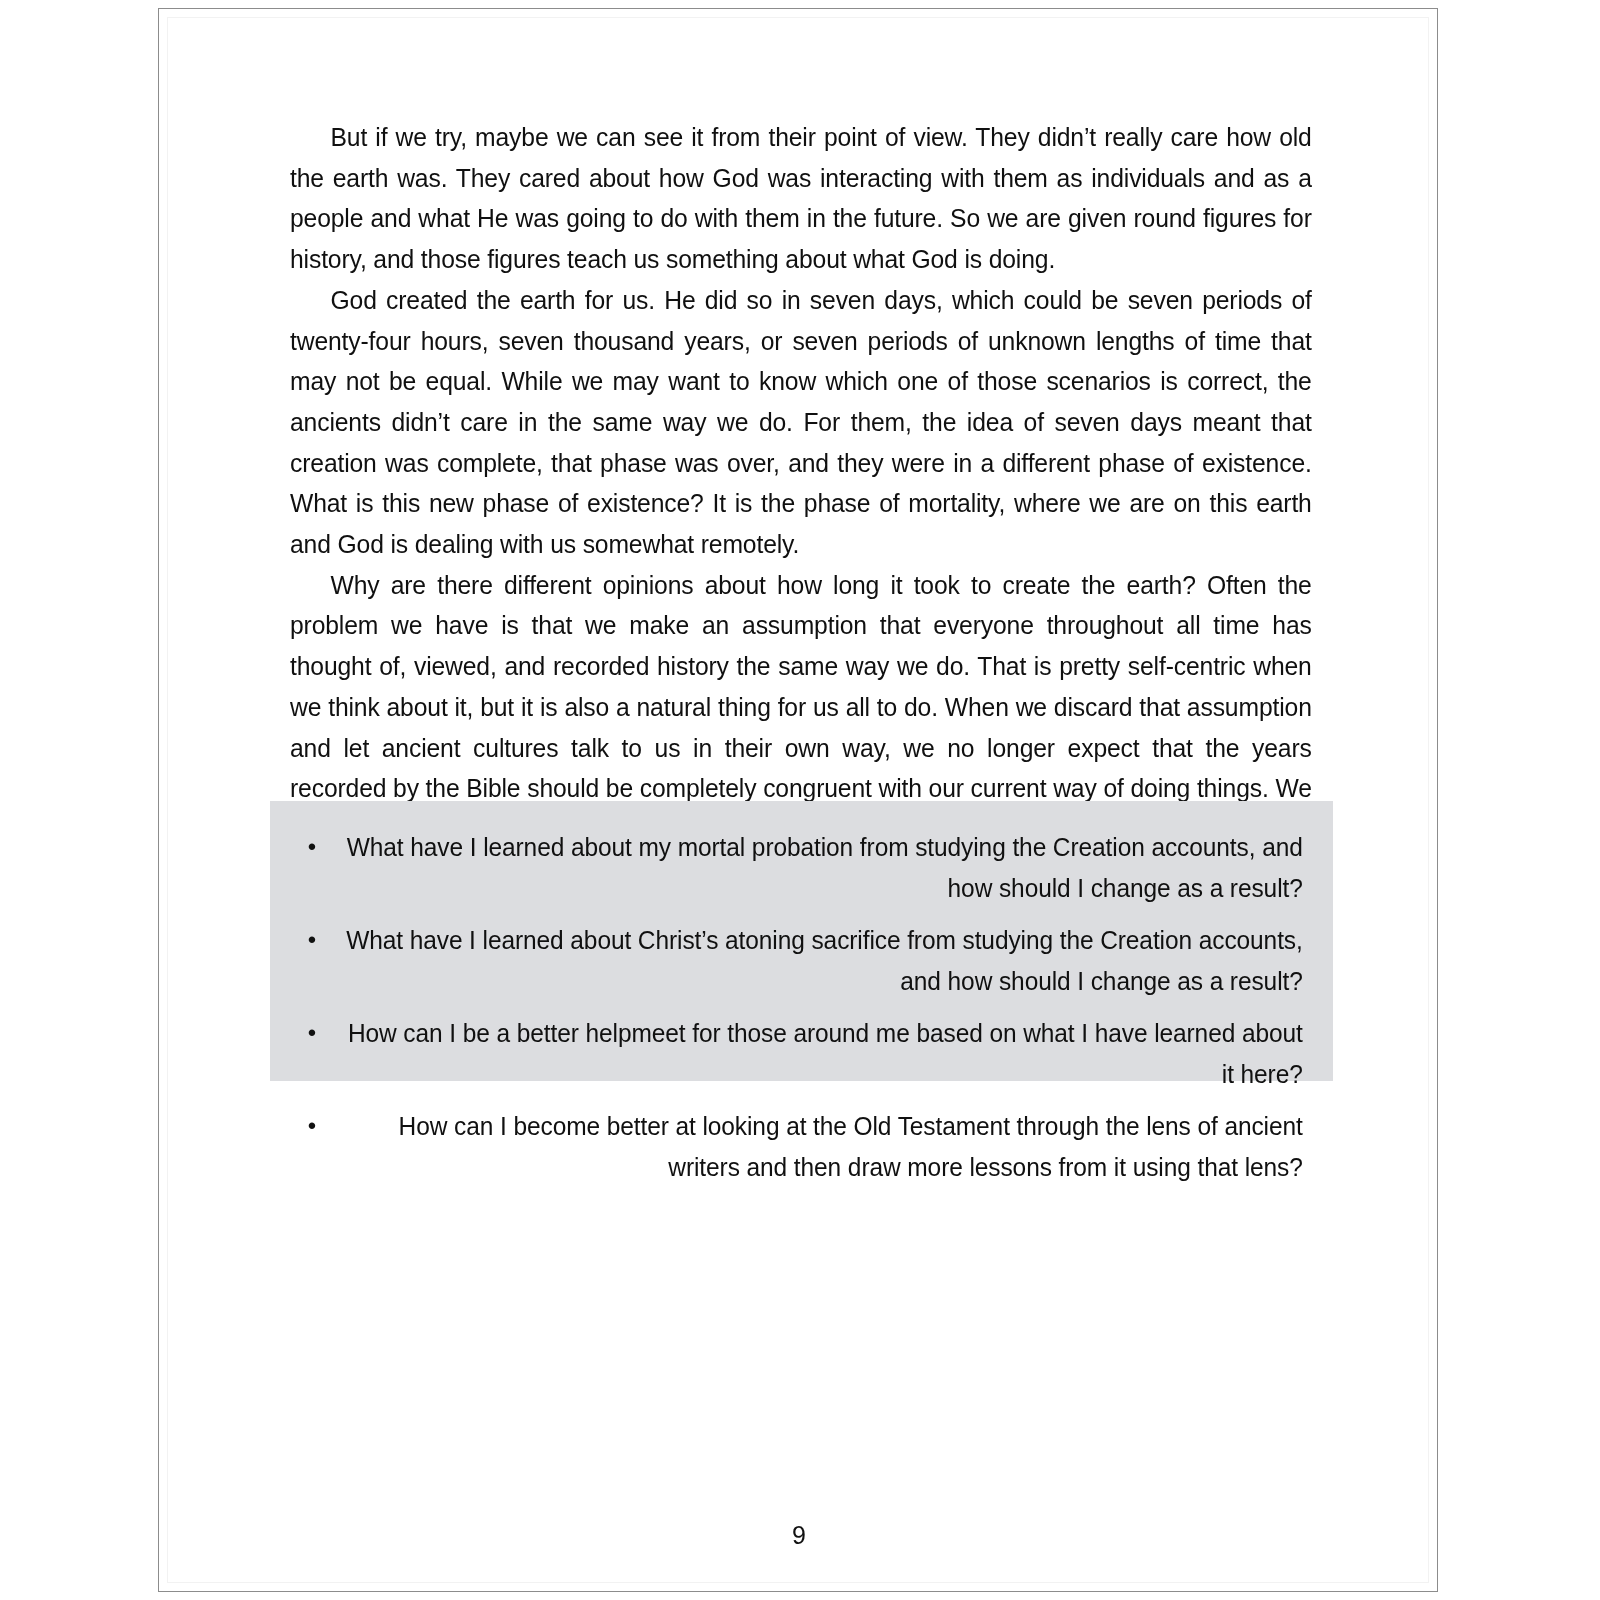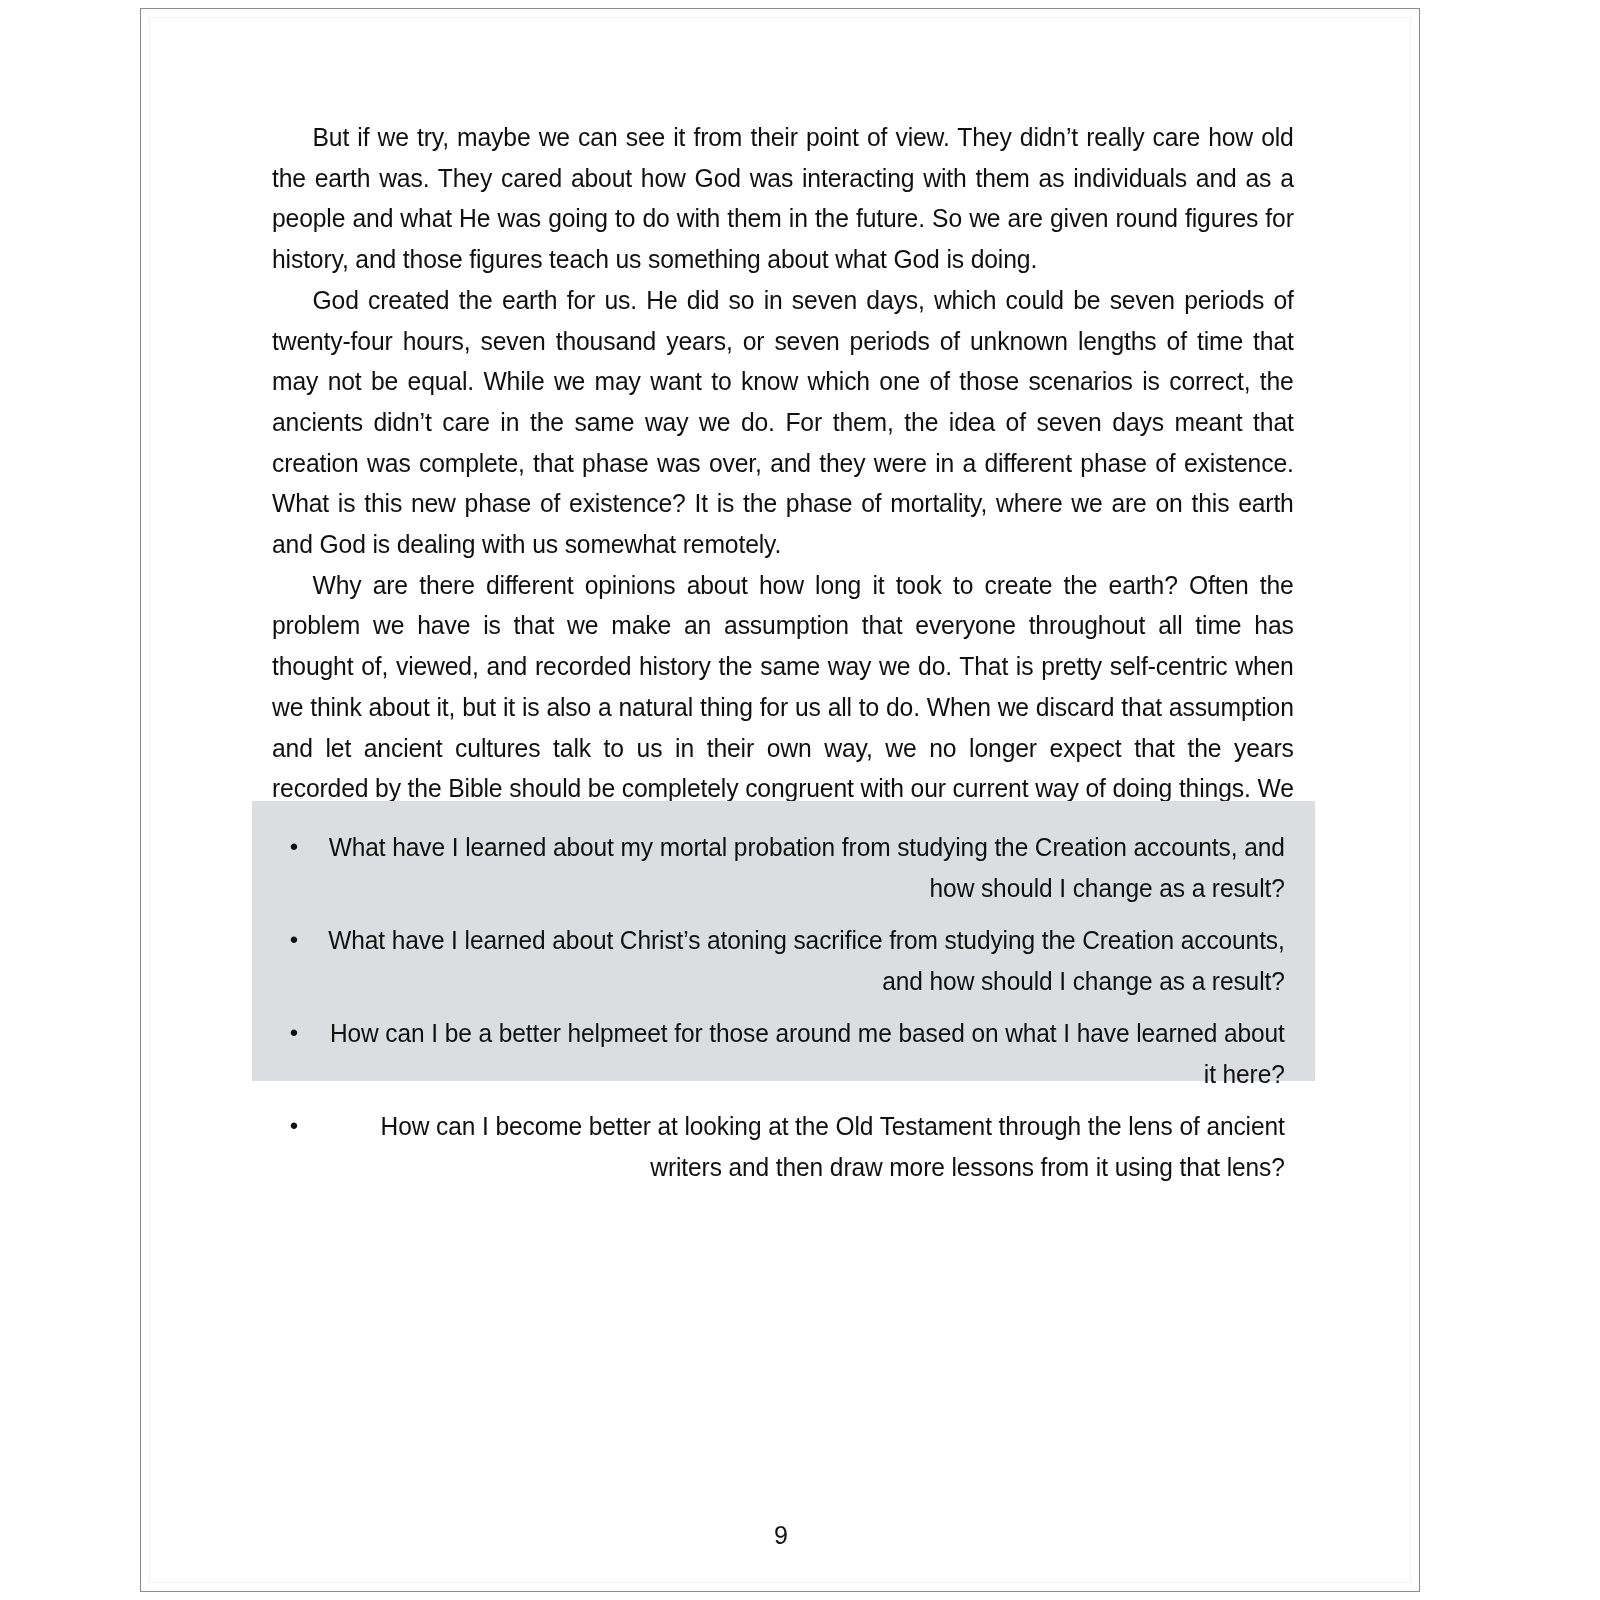--- a/index.html
+++ b/index.html
@@ -10,21 +10,21 @@
   body {
     width: 1600px;
     height: 1600px;
     overflow: hidden;
     font-family: "Liberation Sans", "DejaVu Sans", sans-serif;
   }
 
   
   #page-sheet {
     position: absolute;
-    left: 140px;
+    left: 158px;
     top: 8px;
     width: 1280px;
     height: 1584px;
     background: #ffffff;
     border: 1px solid #8c8c8c;
     box-sizing: border-box;
   }
   #page-sheet::after {
     content: "";
     position: absolute;

